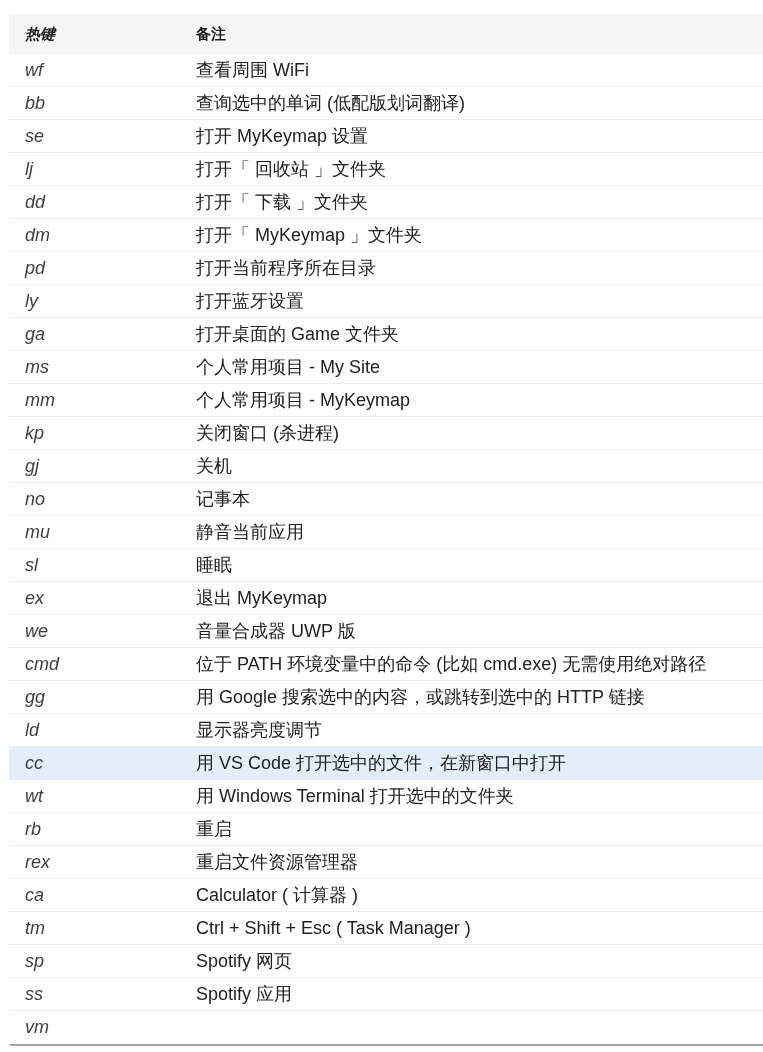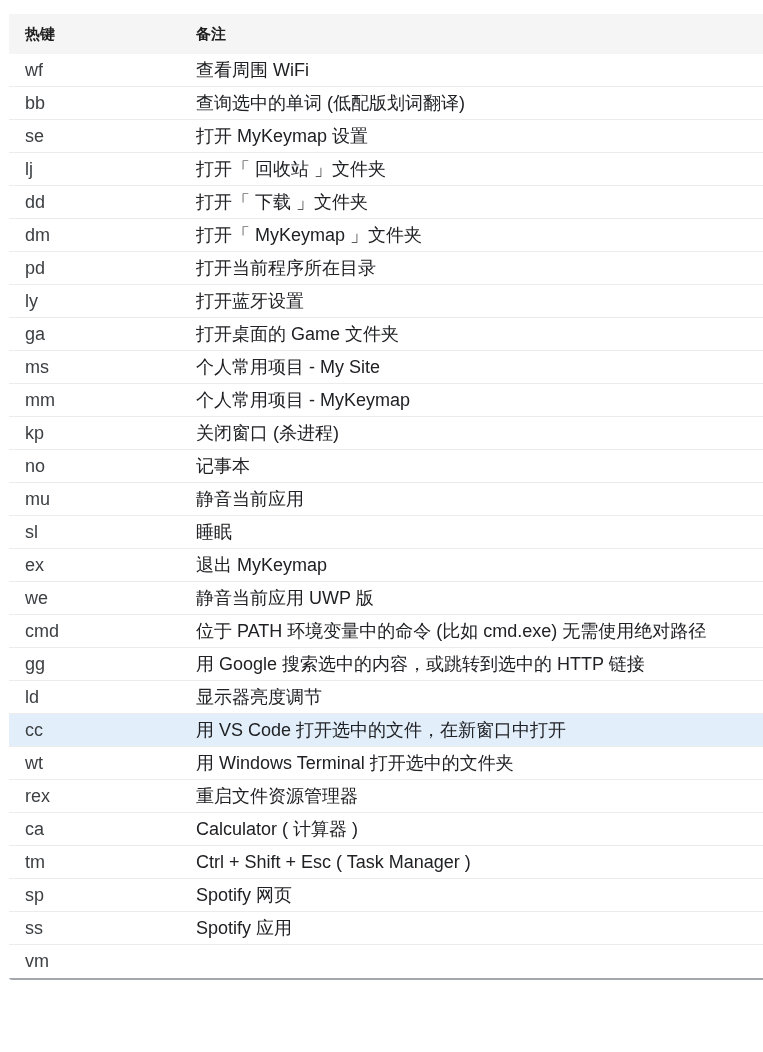--- a/index.html
+++ b/index.html
@@ -42,20 +42,21 @@
   }
   .row:last-child { border-bottom: none; }
   .row.highlight { background: #e2effa; }
   .col-hotkey {
     width: 187px;
     padding-left: 16px;
     flex-shrink: 0;
     color: #3c4043;
     white-space: nowrap;
     overflow: hidden;
+    font-style: italic;
   }
   .col-note {
     flex: 1;
     color: #202124;
     white-space: nowrap;
     overflow: hidden;
   }
   .header-row .col-hotkey, .header-row .col-note { color: #1f1f1f; }
 </style>
 </head>
@@ -121,20 +122,24 @@
   <div class="row">
     <div class="col-hotkey">mm</div>
     <div class="col-note">个人常用项目 - MyKeymap</div>
   </div>
 
   <div class="row">
     <div class="col-hotkey">kp</div>
     <div class="col-note">关闭窗口 (杀进程)</div>
   </div>
 
+  <div class="row">
+    <div class="col-hotkey">gj</div>
+    <div class="col-note">关机</div>
+  </div>
 
   <div class="row">
     <div class="col-hotkey">no</div>
     <div class="col-note">记事本</div>
   </div>
 
   <div class="row">
     <div class="col-hotkey">mu</div>
     <div class="col-note">静音当前应用</div>
   </div>
@@ -144,21 +149,21 @@
     <div class="col-note">睡眠</div>
   </div>
 
   <div class="row">
     <div class="col-hotkey">ex</div>
     <div class="col-note">退出 MyKeymap</div>
   </div>
 
   <div class="row">
     <div class="col-hotkey">we</div>
-    <div class="col-note">静音当前应用 UWP 版</div>
+    <div class="col-note">音量合成器 UWP 版</div>
   </div>
 
   <div class="row">
     <div class="col-hotkey">cmd</div>
     <div class="col-note">位于 PATH 环境变量中的命令 (比如 cmd.exe) 无需使用绝对路径</div>
   </div>
 
   <div class="row">
     <div class="col-hotkey">gg</div>
     <div class="col-note">用 Google 搜索选中的内容，或跳转到选中的 HTTP 链接</div>
@@ -172,20 +177,24 @@
   <div class="row highlight">
     <div class="col-hotkey">cc</div>
     <div class="col-note">用 VS Code 打开选中的文件，在新窗口中打开</div>
   </div>
 
   <div class="row">
     <div class="col-hotkey">wt</div>
     <div class="col-note">用 Windows Terminal 打开选中的文件夹</div>
   </div>
 
+  <div class="row">
+    <div class="col-hotkey">rb</div>
+    <div class="col-note">重启</div>
+  </div>
 
   <div class="row">
     <div class="col-hotkey">rex</div>
     <div class="col-note">重启文件资源管理器</div>
   </div>
 
   <div class="row">
     <div class="col-hotkey">ca</div>
     <div class="col-note">Calculator ( 计算器 )</div>
   </div>

